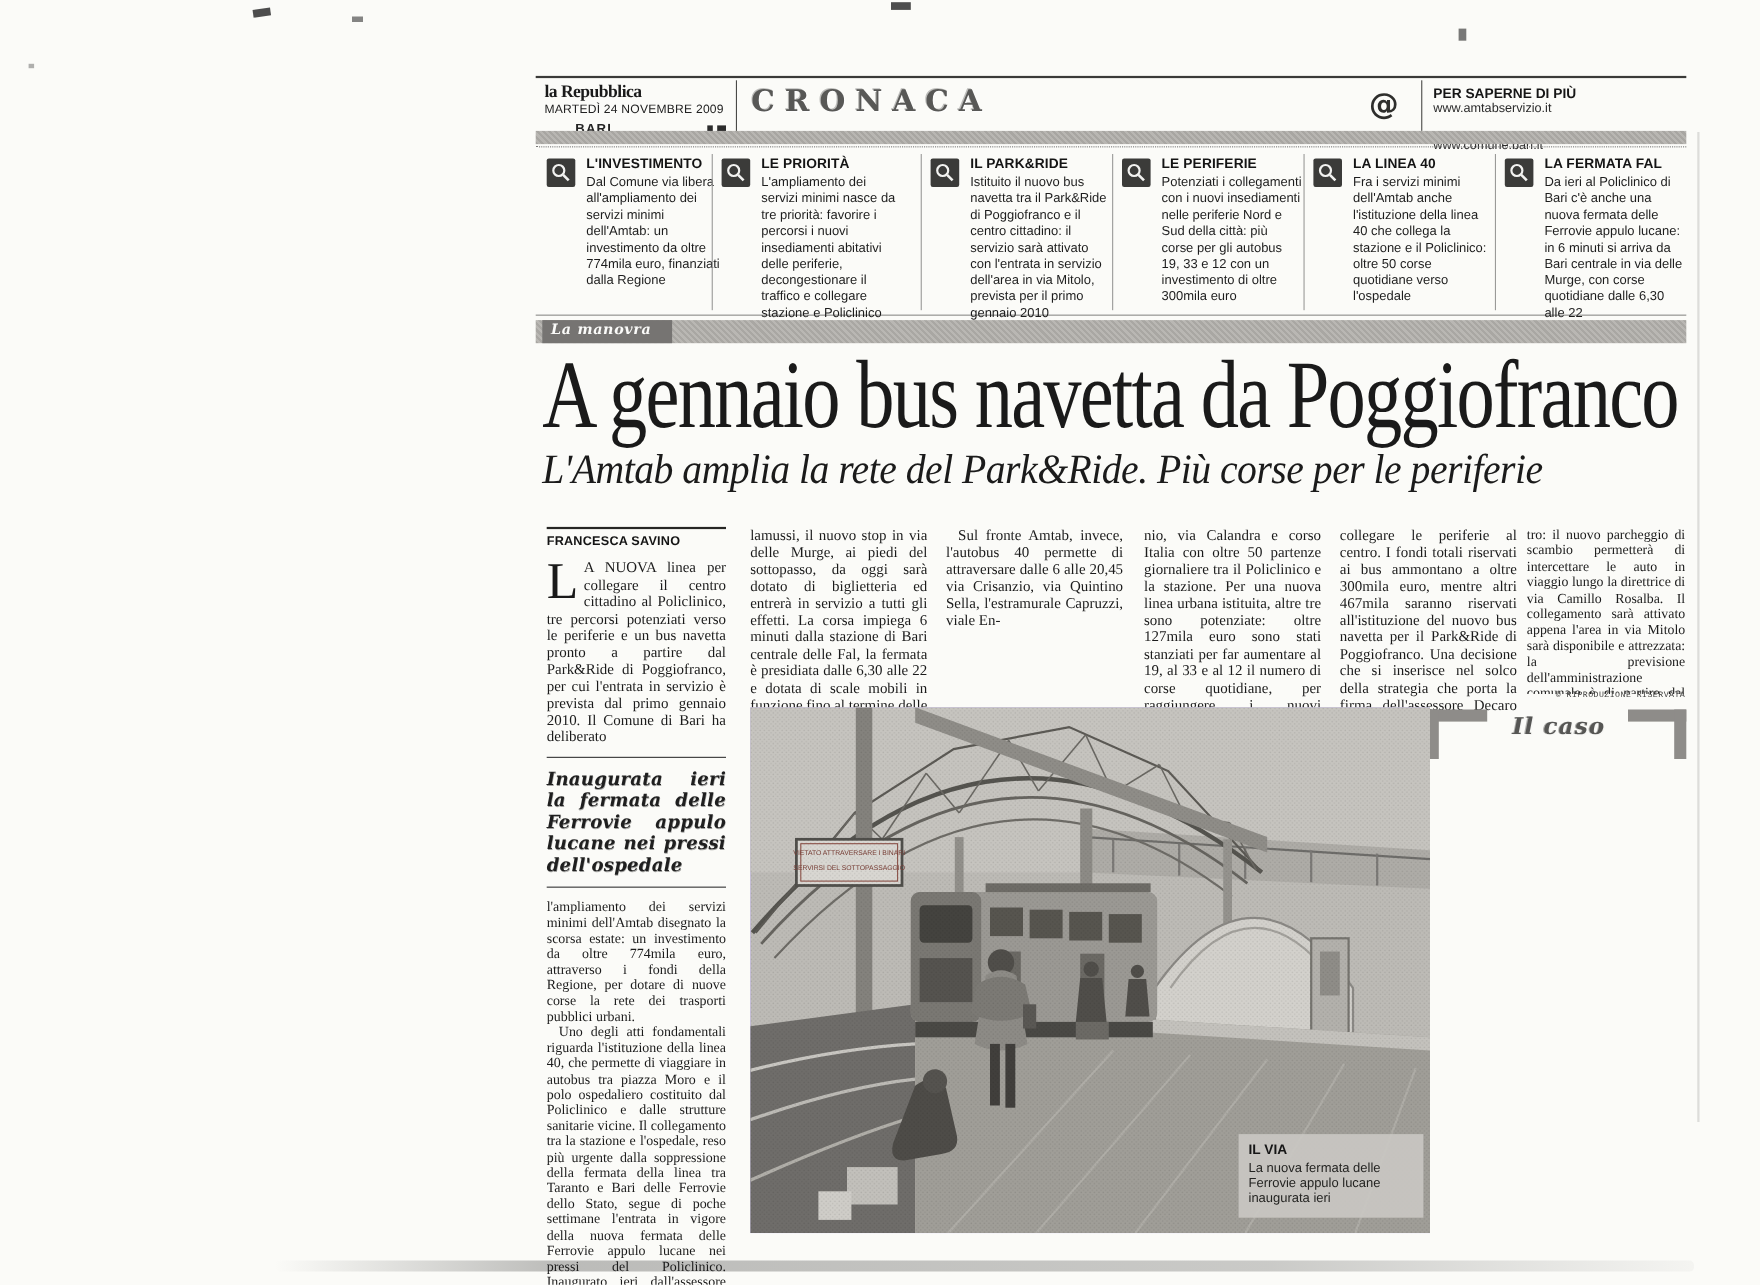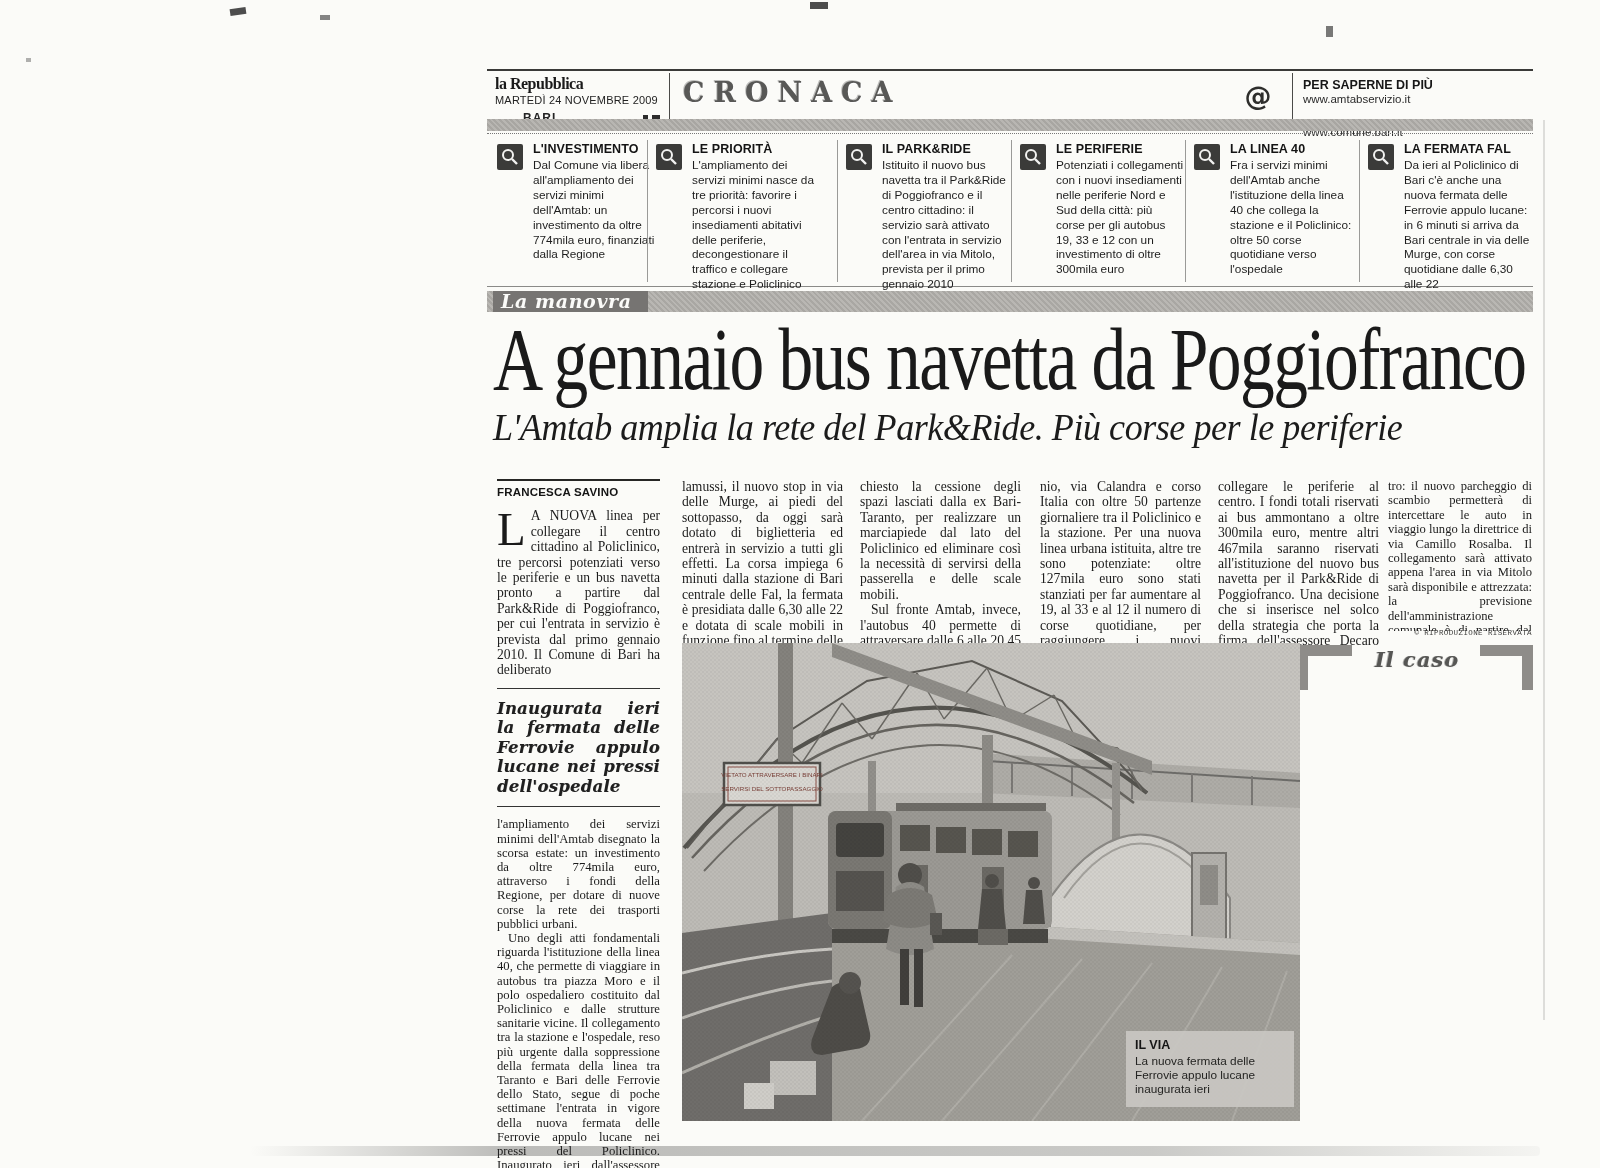--- a/index.html
+++ b/index.html
@@ -58,23 +58,23 @@
   .ibox + .ibox{border-left:1px solid #9a9a98;}
   .bx0{left:2px;} .bx1{left:160px;} .bx2{left:350px;} .bx3{left:524px;} .bx4{left:698px;} .bx5{left:872px;}
   .mag{position:absolute;left:8px;top:4px;width:26px;height:26px;background:#3b3b39;border-radius:2px;}
   .mag svg{position:absolute;left:3px;top:3px;}
   .ib-title{position:absolute;left:44px;top:2px;width:126px;font-weight:700;font-size:12.5px;letter-spacing:.1px;color:#141414;}
   .ib-text{position:absolute;left:44px;top:18px;width:128px;font-size:11.8px;line-height:14.9px;color:#1d1d1d;}
 
   
   .kicker-band{position:absolute;left:0;top:222px;width:1046px;height:21px;
     background:repeating-linear-gradient(45deg,#a9a7a3 0 2px,#b9b7b3 2px 4px);}
-  .kicker{position:absolute;left:6px;top:0;height:21px;min-width:104px;padding:0 16px 0 8px;
+  .kicker{position:absolute;left:6px;top:0;height:21px;min-width:104px;padding:0 6px 0 8px;
     background:#767472;color:#fbfbf9;font-family:"DejaVu Serif",serif;font-style:italic;font-weight:700;
-    font-size:19px;line-height:20px;letter-spacing:.6px;}
+    font-size:13px;line-height:20px;letter-spacing:.6px;}
 
   
   .headline{position:absolute;left:6px;top:240px;margin:0;width:1300px;
     font-family:"Liberation Serif",serif;font-weight:400;font-size:88px;letter-spacing:-2px;
     color:#1a1a1a;transform:scaleX(.79);transform-origin:left top;white-space:nowrap;}
   .subhead{position:absolute;left:6px;top:336px;margin:0;width:1100px;
     font-family:"Liberation Serif",serif;font-style:italic;font-weight:400;font-size:38px;
     letter-spacing:-.5px;color:#1b1b1b;transform:scaleX(.95);transform-origin:left top;white-space:nowrap;}
 
   
@@ -229,21 +229,20 @@
       <h3 class="side-head">Inaugurata ieri la fermata delle Ferrovie appulo lucane nei pressi dell'ospedale</h3>
       <div class="rule"></div>
       <p class="side-p">l'ampliamento dei servizi minimi dell'Amtab disegnato la scorsa estate: un investimento da oltre 774mila euro, attraverso i fondi della Regione, per dotare di nuove corse la rete dei trasporti pubblici urbani.</p>
       <p class="side-p">Uno degli atti fondamentali riguarda l'istituzione della linea 40, che permette di viaggiare in autobus tra piazza Moro e il polo ospedaliero costituito dal Policlinico e dalle strutture sanitarie vicine. Il collegamento tra la stazione e l'ospedale, reso più urgente dalla soppressione della fermata della linea tra Taranto e Bari delle Ferrovie dello Stato, segue di poche settimane l'entrata in vigore della nuova fermata delle Ferrovie appulo lucane nei pressi del Policlinico. Inaugurato ieri dall'assessore regionale ai trasporti Mario Loizzo, l'assessore comunale alla Mobilità Antonio Decaro e il presidente delle Fal Matteo Co-</p>
     </div>
 
     <div class="col col2">
         <p>lamussi, il nuovo stop in via delle Murge, ai piedi del sottopasso, da oggi sarà dotato di biglietteria ed entrerà in servizio a tutti gli effetti. La corsa impiega 6 minuti dalla stazione di Bari centrale delle Fal, la fermata è presidiata dalle 6,30 alle 22 e dotata di scale mobili in funzione fino al termine delle corse. Le Ferrovie appulo lucane hanno anche ri-</p>
       </div>
     <div class="col col3">
-      <p>chiesto la cessione degli spazi lasciati dalla ex Bari-Taranto, per realizzare un marciapiede dal lato del Policlinico ed eliminare così la necessità di servirsi della passerella e delle scale mobili.</p>
       <p class="indent">Sul fronte Amtab, invece, l'autobus 40 permette di attraversare dalle 6 alle 20,45 via Crisanzio, via Quintino Sella, l'estramurale Capruzzi, viale En-</p>
     </div>
     <div class="col col4">
         <p>nio, via Calandra e corso Italia con oltre 50 partenze giornaliere tra il Policlinico e la stazione. Per una nuova linea urbana istituita, altre tre sono potenziate: oltre 127mila euro sono stati stanziati per far aumentare al 19, al 33 e al 12 il numero di corse quotidiane, per raggiungere i nuovi insediamenti nelle periferie Nord e Sud della città e per</p>
       </div>
     <div class="col col5">
         <p>collegare le periferie al centro. I fondi totali riservati ai bus ammontano a oltre 300mila euro, mentre altri 467mila saranno riservati all'istituzione del nuovo bus navetta per il Park&amp;Ride di Poggiofranco. Una decisione che si inserisce nel solco della strategia che porta la firma dell'assessore Decaro per decongestionare il traffico verso il cen-</p>
       </div>
     <div class="col col6">
         <p>tro: il nuovo parcheggio di scambio permetterà di intercettare le auto in viaggio lungo la direttrice di via Camillo Rosalba. Il collegamento sarà attivato appena l'area in via Mitolo sarà disponibile e attrezzata: la previsione dell'amministrazione comunale è di partire dal primo gennaio 2010.</p>

